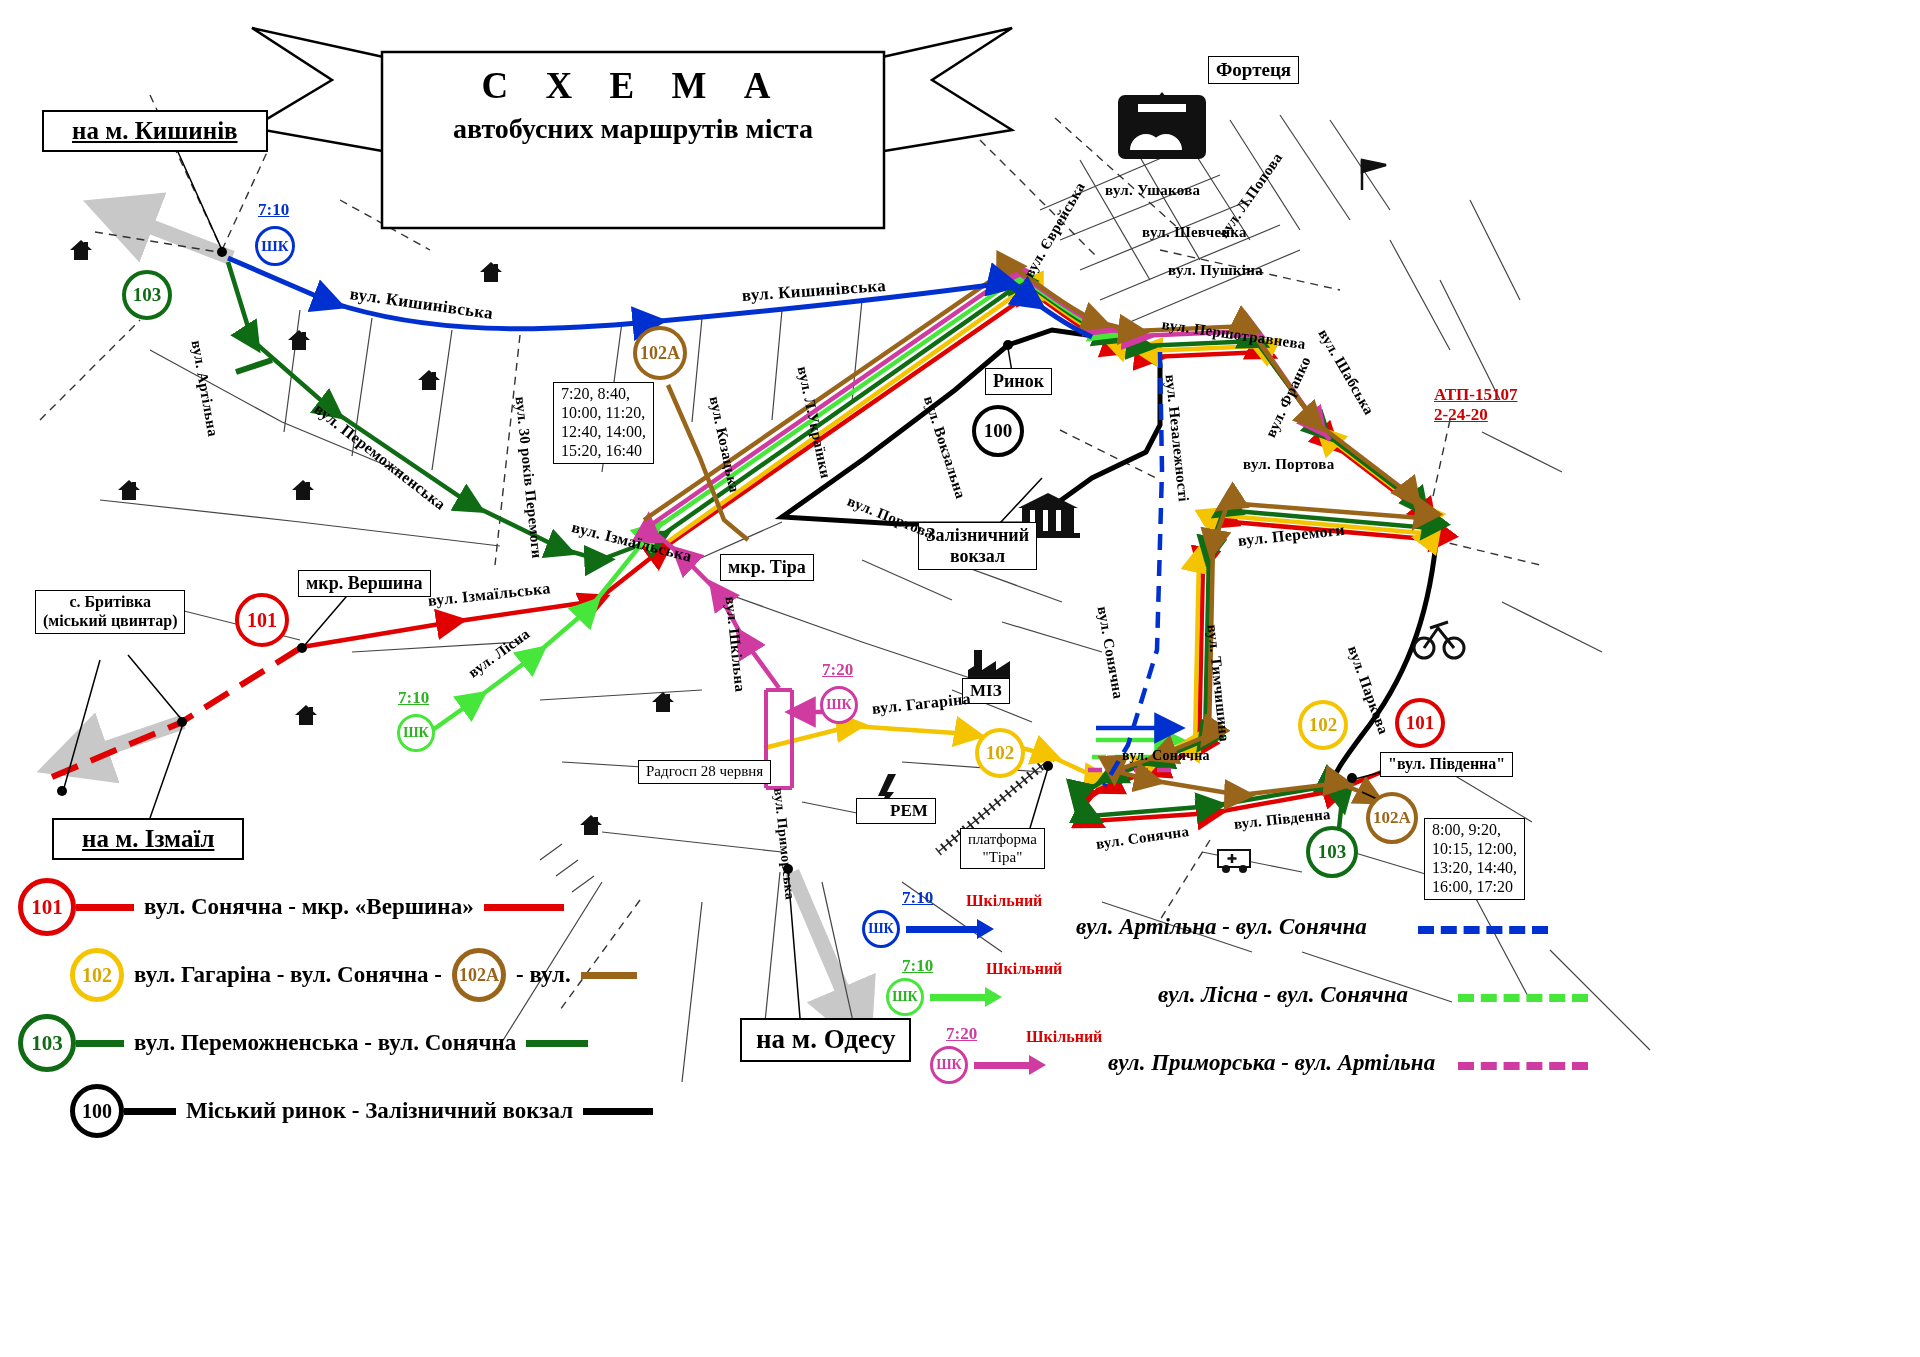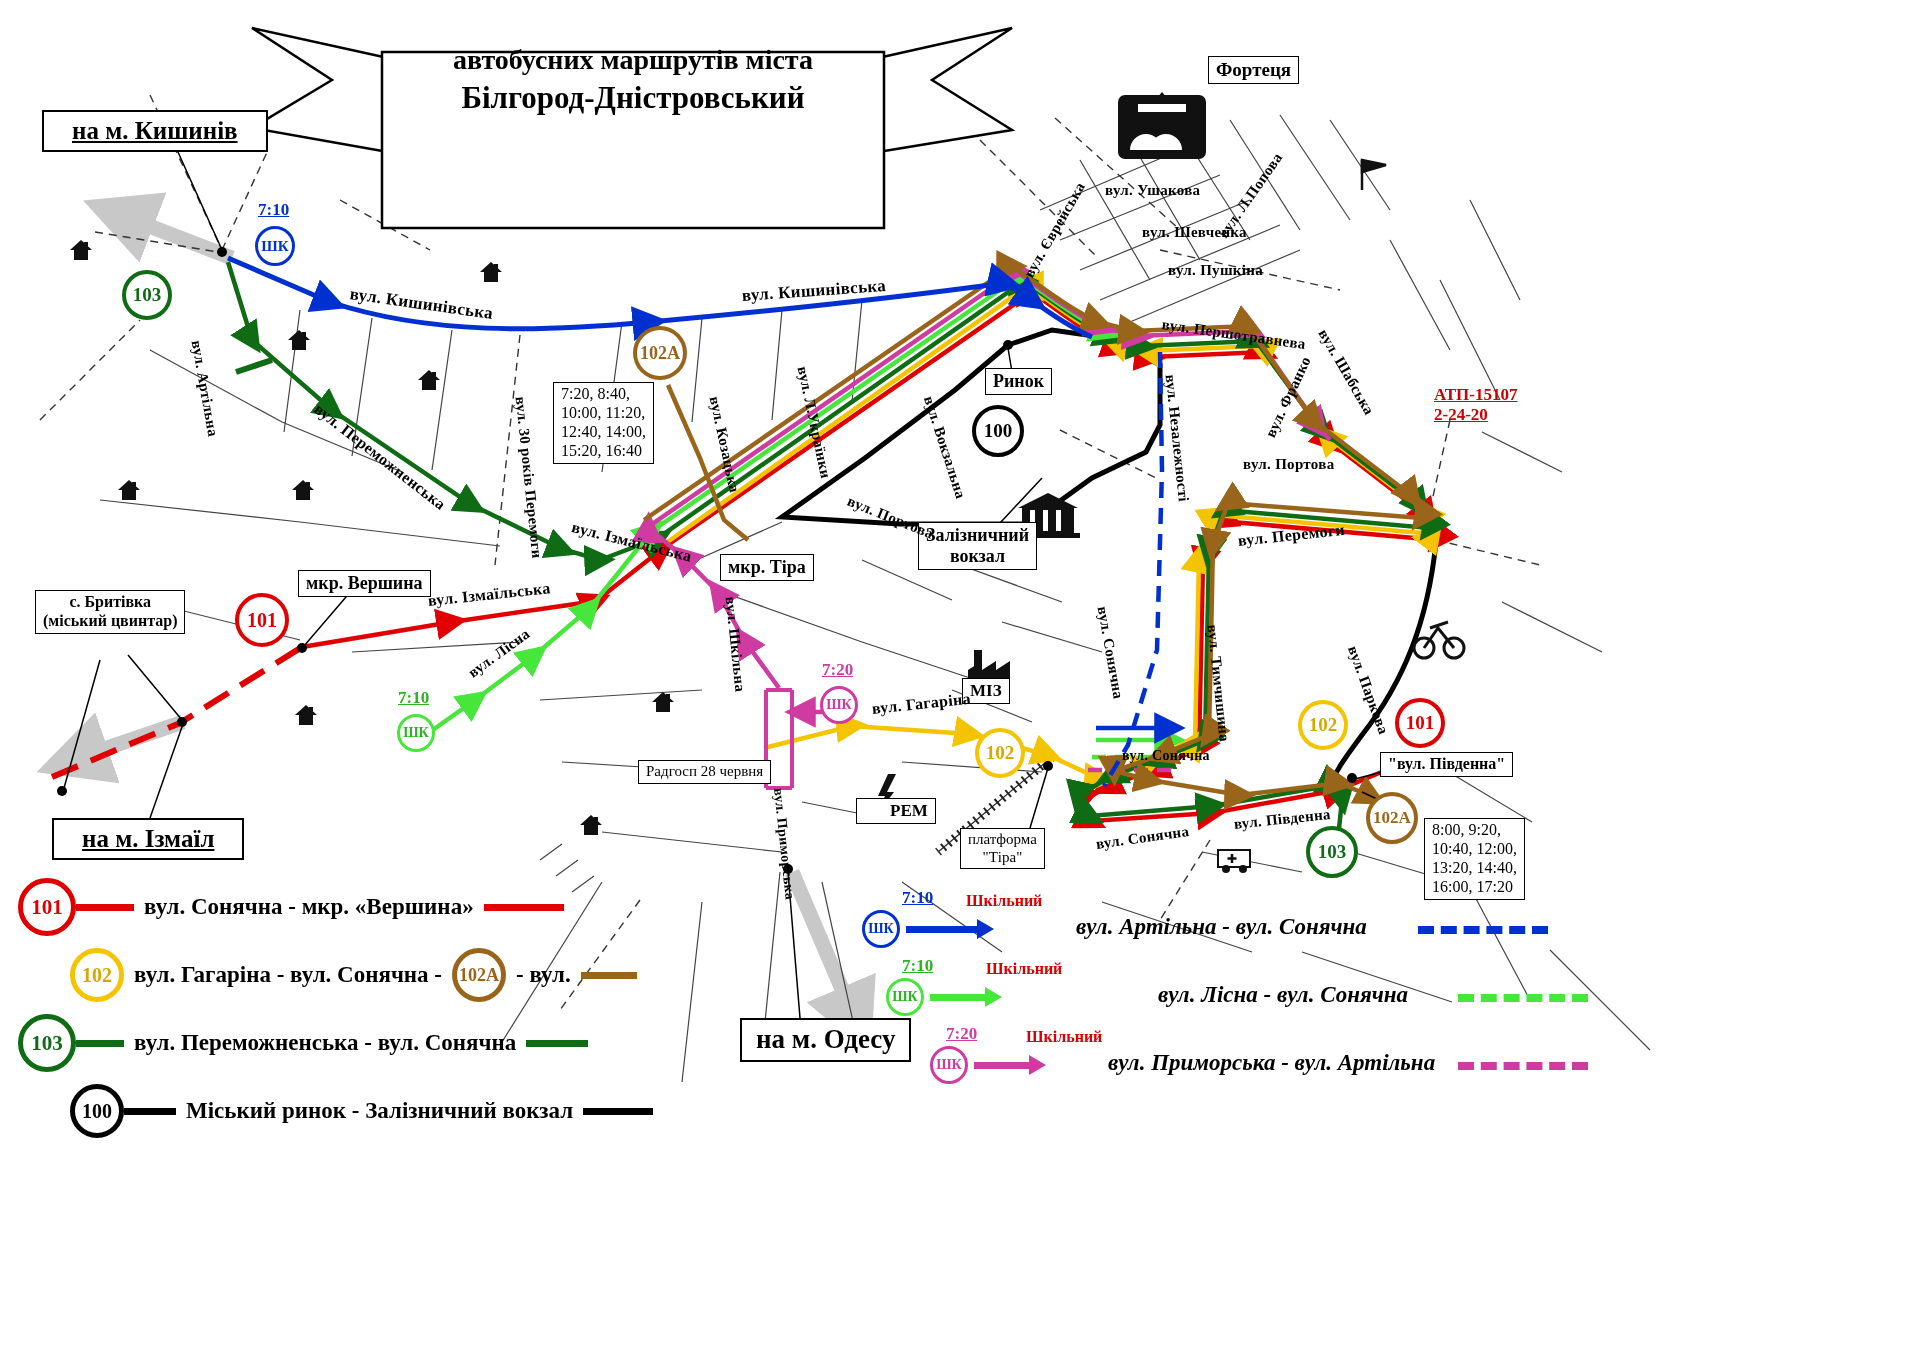--- a/index.html
+++ b/index.html
@@ -193,22 +193,22 @@
     </g>
     <g>
       <rect x="1218" y="850" width="32" height="17" fill="#fff" stroke="#111" stroke-width="2"></rect>
       <path d="M1232,854 v9 M1227.5,858.5 h9" stroke="#111" stroke-width="2.5"></path>
       <circle cx="1226" cy="869" r="4" fill="#111"></circle>
         <circle cx="1243" cy="869" r="4" fill="#111"></circle>
     </g>
   </svg>
 
   <div class="titlebox">
+    <div class="t1">С Х Е М А</div>
     <div class="t2">автобусних маршрутів міста</div>
-    <div class="t3">Білгород-Дністровський</div>
   </div>
 
   <div class="box big" style="left:42px;top:110px;">на м. Кишинів</div>
   <div class="box" style="left:35px;top:590px;font-size:16px;">с. Бритівка
 (міський цвинтар)</div>
   <div class="box big" style="left:52px;top:818px;">на м. Ізмаїл</div>
   <div class="box" style="left:298px;top:570px;">мкр. Вершина</div>
   <div class="box" style="left:720px;top:554px;">мкр. Тіра</div>
   <div class="box" style="left:985px;top:368px;">Ринок</div>
   <div class="box" style="left:918px;top:522px;">Залізничний
@@ -219,21 +219,21 @@
   <div class="box" style="left:960px;top:828px;font-size:15px;font-weight:normal;">платформа
 "Тіра"</div>
   <div class="box" style="left:1380px;top:752px;font-size:16px;">"вул. Південна"</div>
   <div class="box" style="left:708px;top:1018px;font-size:27px;border-width:2.5px;padding:4px 14px;margin-left:32px;">на м. Одесу</div>
   <div class="box" style="left:1208px;top:56px;font-size:19px;">Фортеця</div>
   <div class="box" style="left:553px;top:382px;font-size:16px;font-weight:normal;text-align:left;">7:20, 8:40,
 10:00, 11:20,
 12:40, 14:00,
 15:20, 16:40</div>
   <div class="box" style="left:1424px;top:818px;font-size:16px;font-weight:normal;text-align:left;">8:00, 9:20,
-10:40, 12:00,
+10:15, 12:00,
 13:20, 14:40,
 16:00, 17:20</div>
   <div class="atp" style="left:1434px;top:385px;text-decoration:underline;">АТП-15107
 2-24-20</div>
 
   <div class="street" style="left:350px;top:284px;font-size:17px;transform:rotate(8deg);">вул. Кишинівська</div>
   <div class="street" style="left:742px;top:286px;font-size:17px;transform:rotate(-4deg);">вул. Кишинівська</div>
   <div class="street" style="left:196px;top:332px;transform:rotate(80deg);">вул. Артільна</div>
   <div class="street" style="left:316px;top:398px;font-size:16px;transform:rotate(38deg);">вул. Переможненська</div>
   <div class="street" style="left:520px;top:388px;transform:rotate(84deg);">вул. 30 років Перемоги</div>

